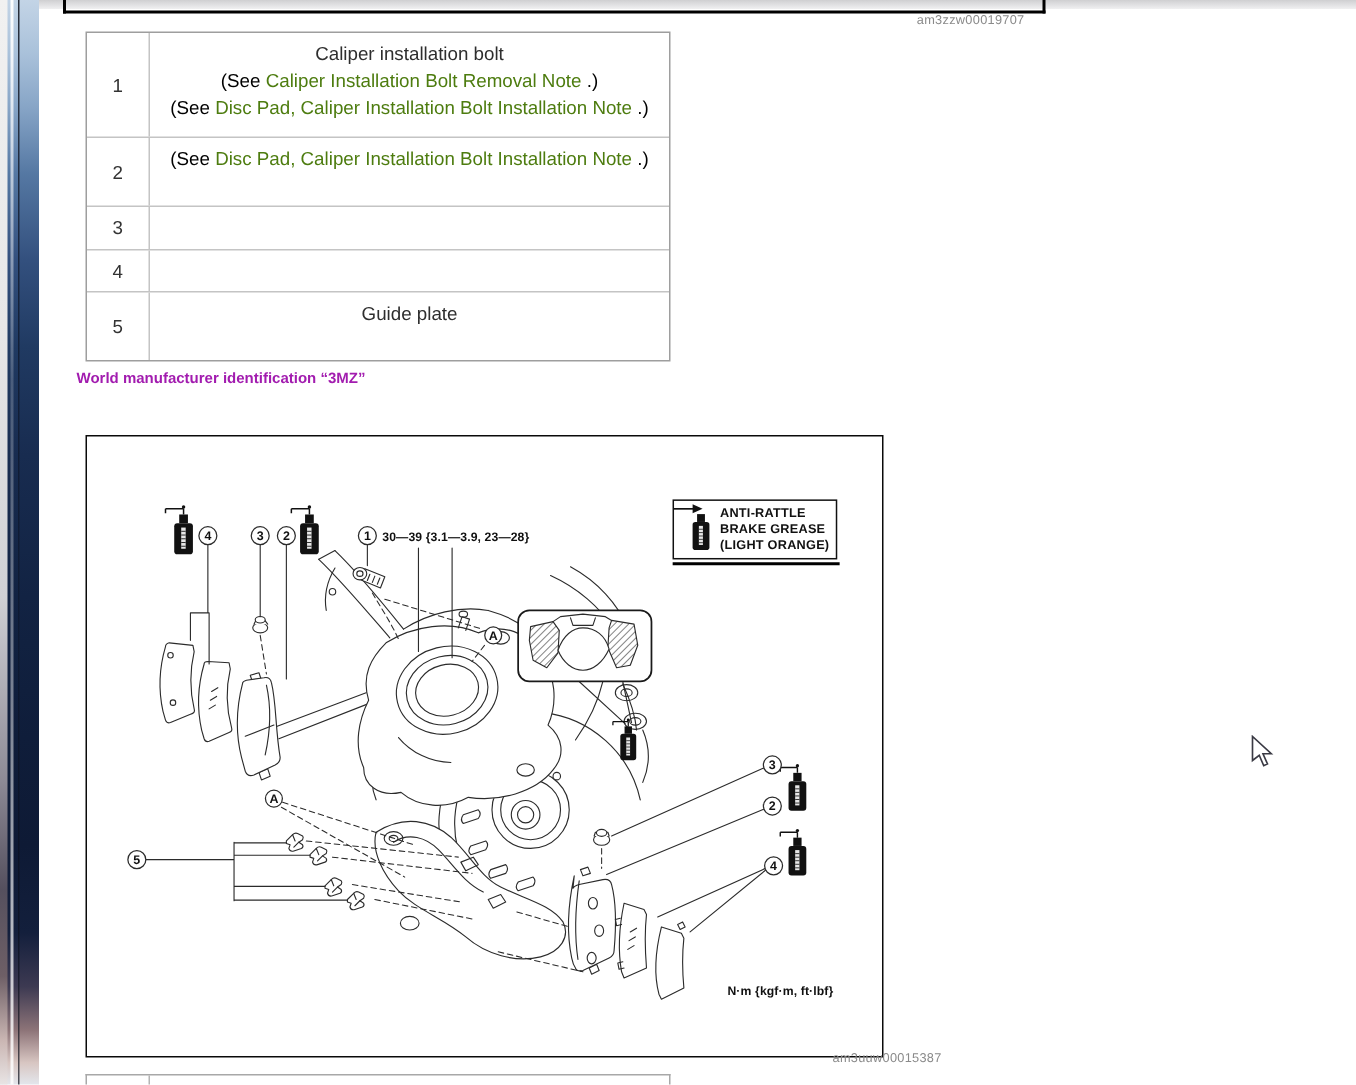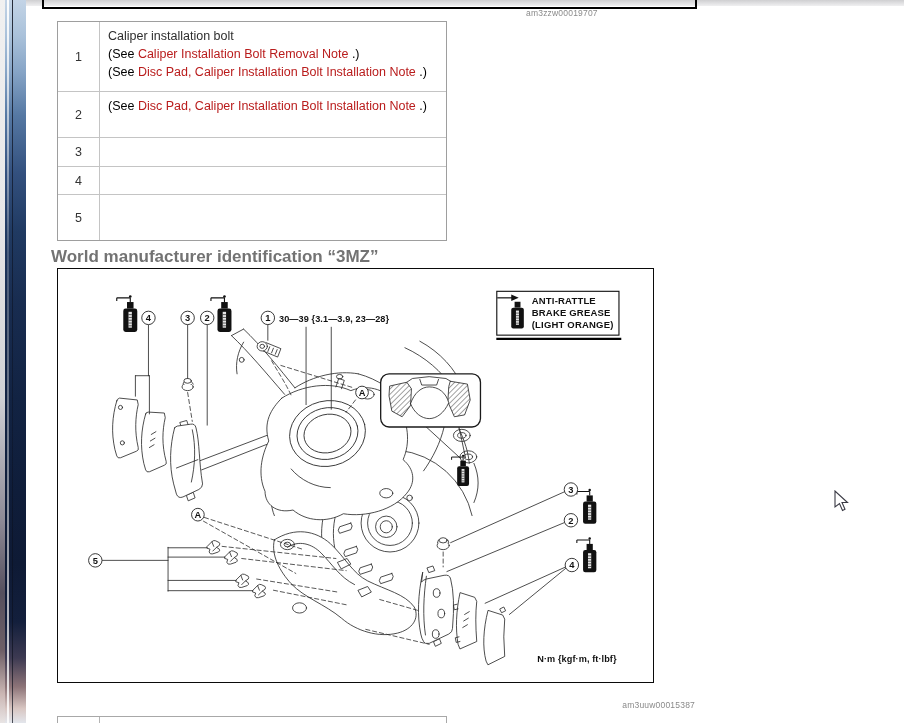--- a/index.html
+++ b/index.html
@@ -21,43 +21,43 @@
   .left-strip .seam{position:absolute;left:7px;top:0;width:2px;height:100%;
     background:linear-gradient(180deg,rgba(255,255,255,.95),rgba(255,255,255,.2) 35%,
       rgba(255,255,255,.45) 65%,rgba(255,255,255,.85) 100%);}
   .left-strip .dark-seam{position:absolute;left:12px;top:0;width:1px;height:100%;
     background:linear-gradient(180deg,rgba(10,14,26,.85),rgba(10,14,26,.35) 60%,rgba(10,14,26,.7));}
 
   
   .prev-fig-edge{position:absolute;left:42px;top:0;width:651px;height:7px;
     border-left:2.5px solid #000;border-right:2.5px solid #000;border-bottom:2.5px solid #000;}
   .fig-code{position:absolute;font-size:8.5px;color:#8a8a8a;letter-spacing:.2px;}
-  .fig-code.top{left:526px;top:8px;width:137px;text-align:left;}
-  .fig-code.bottom{left:555px;top:700px;width:140px;text-align:right;}
+  .fig-code.top{left:546px;top:8px;width:137px;text-align:right;}
+  .fig-code.bottom{left:555px;top:700px;width:140px;text-align:left;}
 
   
   .parts-table{position:absolute;left:57px;top:21px;width:390px;box-sizing:border-box;
     border:1px solid #9e9e9e;background:#fff;}
   .prow{display:flex;box-sizing:border-box;}
   .prow + .prow{border-top:1px solid #c4c4c4;}
   .prow:nth-child(1){min-height:69px;}
   .prow:nth-child(2){min-height:46px;}
   .prow:nth-child(3){min-height:29px;}
   .prow:nth-child(4){min-height:28px;}
   .prow:nth-child(5){min-height:46px;}
   .pnum{width:41px;flex:0 0 41px;display:flex;align-items:center;justify-content:center;
     border-right:1px solid #c4c4c4;font-size:12.5px;color:#333;}
-  .pdesc{flex:1;padding:5px 8px 4px 8px;font-size:12.5px;line-height:18px;color:#2e2e2e;}
+  .pdesc{flex:1;padding:5px 8px 4px 8px;font-size:12.5px;line-height:18px;color:#2e2e2e;text-align:center;}
   .pnote .npre{color:#000000;}
-  .pnote .nlink{color:#b91c1c;text-decoration:none;cursor:pointer;}
-
-  .heading{position:absolute;left:51px;top:247px;font-size:17px;font-weight:bold;color:#737373;}
-
-  
-  .figure-box{position:absolute;left:57px;top:268px;width:597px;height:415px;
+  .pnote .nlink{color:#4d7c0f;text-decoration:none;cursor:pointer;}
+
+  .heading{position:absolute;left:51px;top:247px;font-size:10px;font-weight:bold;color:#a21caf;}
+
+  
+  .figure-box{position:absolute;left:57px;top:290px;width:532px;height:415px;
     box-sizing:border-box;border:1.6px solid #0a0a0a;background:#fff;}
   .figure-box svg{display:block;width:100%;height:100%;}
 
   .ln{stroke:#2b2b2b;stroke-width:.9;fill:none;stroke-linecap:round;stroke-linejoin:round;}
   .dash{stroke:#2b2b2b;stroke-width:.85;fill:none;stroke-dasharray:4.5 3;stroke-linecap:round;}
   .co{fill:#fff;stroke:#2b2b2b;stroke-width:1;}
   .cot{font:600 10px "Liberation Sans",sans-serif;fill:#111;text-anchor:middle;}
   .figbold{font:bold 9.8px "Liberation Sans",sans-serif;fill:#101010;letter-spacing:.1px;}
   .legtxt{font:600 10.2px "Liberation Sans",sans-serif;fill:#111;letter-spacing:.2px;}
 
@@ -98,20 +98,21 @@
   </div>
   <div class="prow">
     <div class="pnum">3</div>
   </div>
   <div class="prow">
     <div class="pnum">4</div>
   </div>
   <div class="prow">
     <div class="pnum">5</div>
     <div class="pdesc">
+      <div class="ptitle">Guide plate</div>
     </div>
   </div>
 </div>
 
 <div class="heading">World manufacturer identification “3MZ”</div>
 
 <div class="figure-box">
 <svg viewBox="0 0 638 414">
   <defs>
     <pattern id="hatch" width="4" height="4" patternUnits="userSpaceOnUse" patternTransform="rotate(45)">

